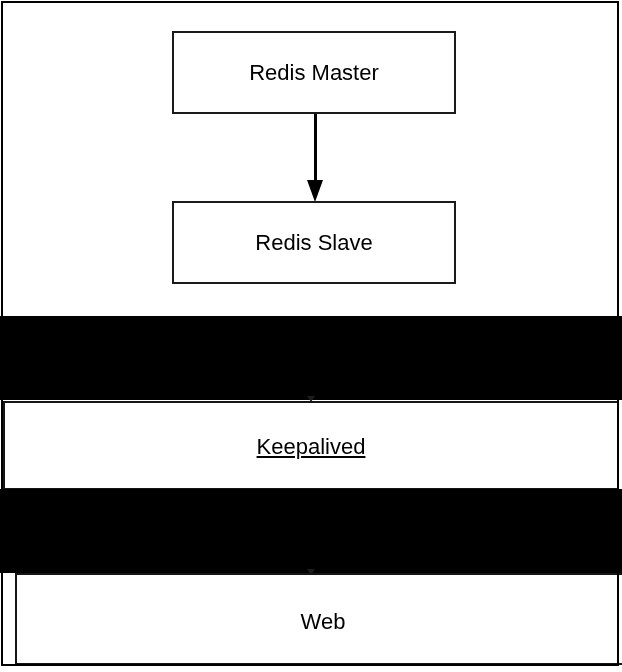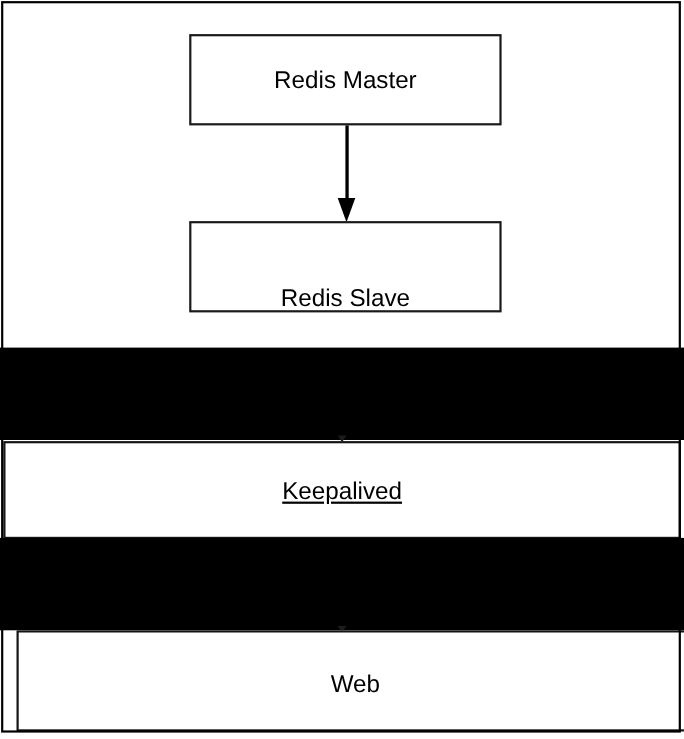--- a/index.html
+++ b/index.html
@@ -108,21 +108,20 @@
     left: 170px;
     top: 29px;
     width: 284px;
     height: 83px;
   }
   #node-redis-slave {
     left: 170px;
     top: 199px;
     width: 284px;
     height: 83px;
-    align-items: flex-end;
   }
   .node-label {
     font-size: 22px;
     color: #000000;
     line-height: 1;
     white-space: nowrap;
   }
 
   
   #edge-master-to-slave {

